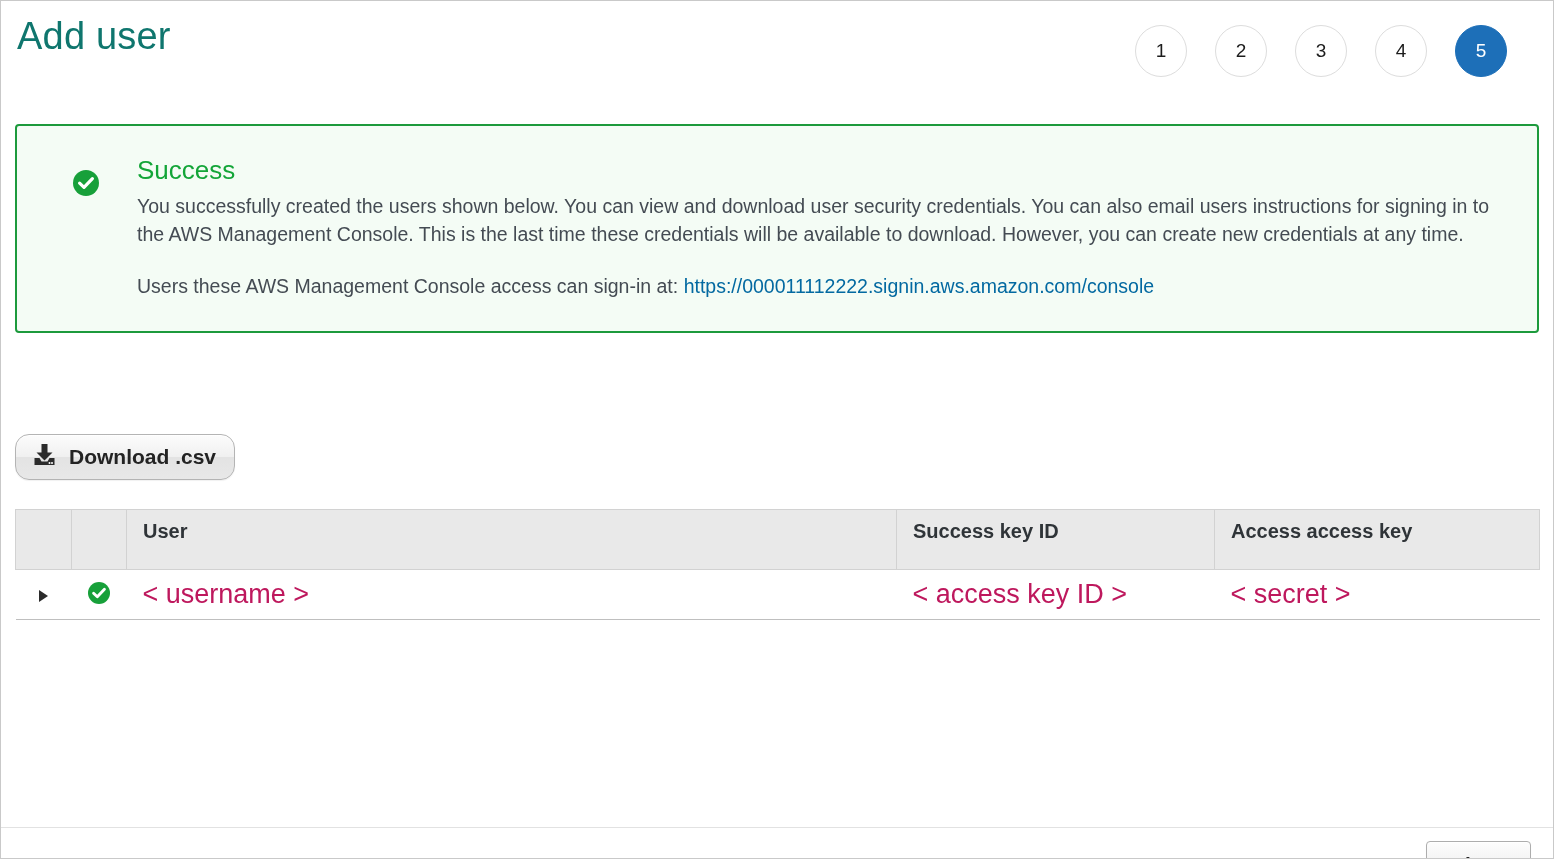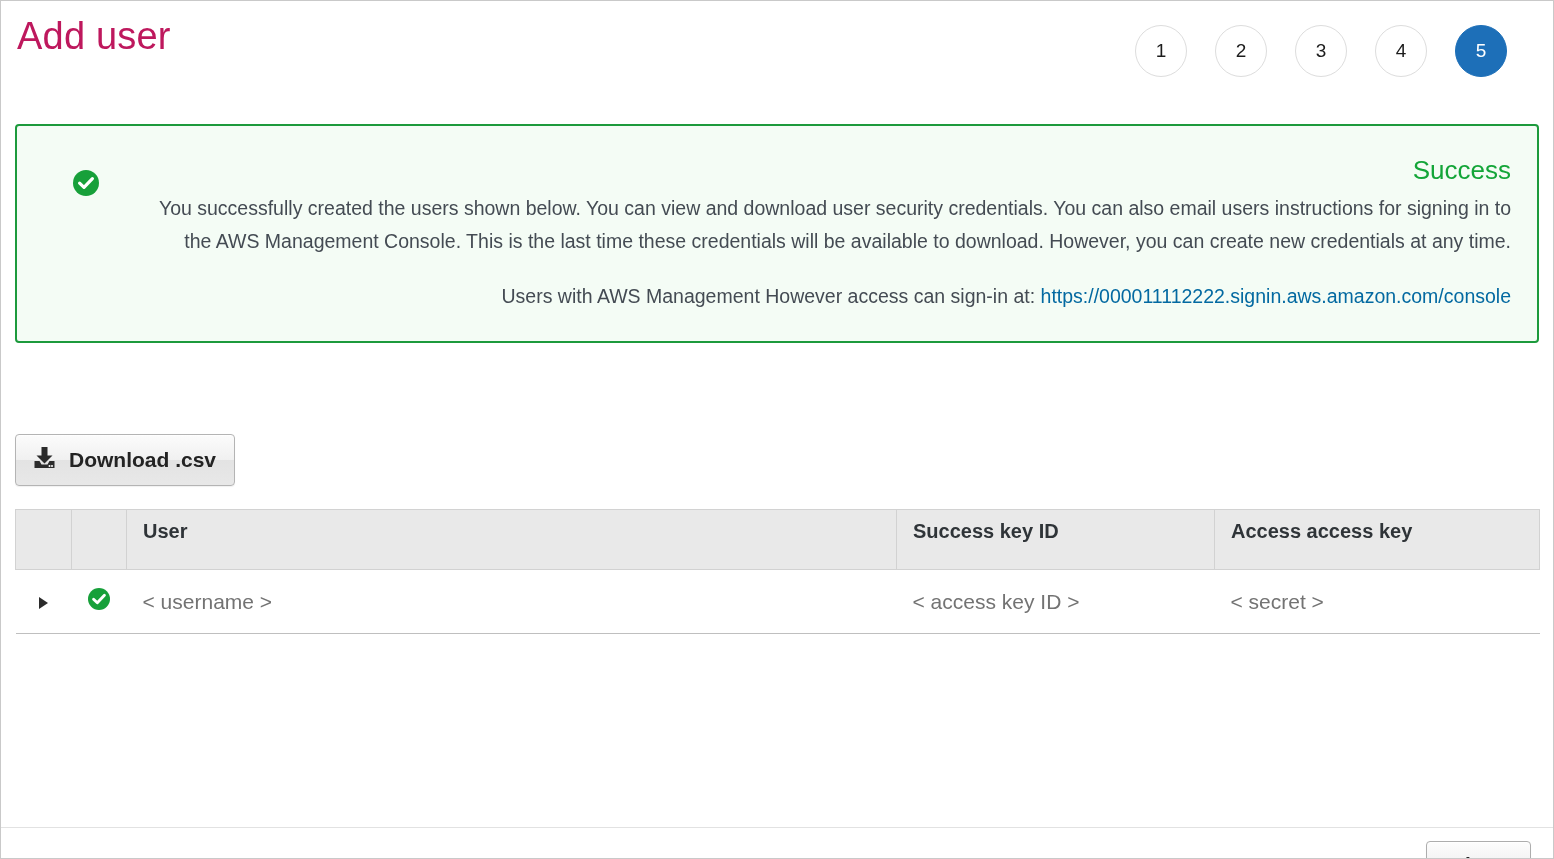--- a/index.html
+++ b/index.html
@@ -27,21 +27,21 @@
     height: 100px;
     box-sizing: border-box;
     padding: 0 22px 0 14px;
     display: flex;
     align-items: flex-start;
     justify-content: space-between;
   }
   .page-title {
     font-size: 38px;
     font-weight: 400;
-    color: #be185d;
+    color: #0f766e;
     letter-spacing: 0.2px;
     margin: 16px 0 0 2px;
     line-height: 1;
   }
   .steps {
     display: flex;
     align-items: center;
     gap: 28px;
     margin-top: 24px;
     margin-right: 24px;
@@ -71,21 +71,20 @@
     left: 14px;
     top: 123px;
     width: 1524px;
     box-sizing: border-box;
     border: 2px solid #1c9a3c;
     border-radius: 4px;
     background: #f4fcf5;
     padding: 26px 26px 28px 26px;
     display: flex;
     align-items: flex-start;
-    text-align: right;
   }
   .alert-icon {
     flex: 0 0 auto;
     width: 26px;
     height: 26px;
     margin: 18px 38px 0 30px;
   }
   .alert-body {
     flex: 1 1 auto;
     padding-top: 3px;
@@ -93,48 +92,48 @@
   .alert-heading {
     color: #13a538;
     font-size: 26px;
     font-weight: 400;
     margin: 0 0 6px 0;
     line-height: 1.2;
   }
   .alert-text {
     color: #444b53;
     font-size: 19.5px;
-    line-height: 33px;
+    line-height: 28px;
     margin: 0;
     max-width: 1375px;
   }
   .alert-signin {
     color: #444b53;
     font-size: 19.5px;
     line-height: 33px;
     margin: 22px 0 0 0;
   }
   .alert-link {
     color: #0369a1;
     text-decoration: none;
   }
 
   
   .download-btn {
     position: absolute;
     left: 14px;
     top: 433px;
-    height: 52px;
+    height: 46px;
     display: inline-flex;
     align-items: center;
     gap: 12px;
     padding: 0 18px 0 16px;
     box-sizing: border-box;
     border: 1px solid #b4b4b4;
-    border-radius: 4px;
+    border-radius: 14px;
     background: linear-gradient(to bottom, #fcfcfc 0%, #f0f0f0 50%, #e3e3e3 51%, #e8e8e8 100%);
     box-shadow: 0 1px 0 rgba(255,255,255,0.8) inset, 0 1px 1px rgba(0,0,0,0.06);
     color: #232323;
     font-size: 21px;
     font-weight: bold;
     cursor: pointer;
     font-family: "Liberation Sans", sans-serif;
   }
   .dl-icon { display: block; }
 
@@ -160,24 +159,24 @@
     padding: 0 0 16px 16px;
     box-sizing: border-box;
   }
   .table thead th.col-expand { width: 56px; padding: 0; border-left: 1px solid #d2d2d2; }
   .table thead th.col-status { width: 55px; padding: 0; }
   .table thead th.col-user   { width: 770px; }
   .table thead th.col-akid   { width: 318px; }
   .table thead th.col-secret { width: 325px; border-right: 1px solid #d2d2d2; }
 
   .table tbody td {
-    height: 64px;
+    height: 50px;
     border-bottom: 1px solid #bfbfbf;
-    font-size: 21px;
-    color: #737373;
+    font-size: 27px;
+    color: #be185d;
     padding: 0 0 0 16px;
     box-sizing: border-box;
     background: #ffffff;
   }
   .table tbody td.c-expand { padding: 0; text-align: center; }
   .table tbody td.c-status { padding: 0; text-align: center; }
   .expander {
     display: inline-block;
     width: 0; height: 0;
     border-left: 9px solid #2b2b2b;
@@ -247,21 +246,21 @@
   <div class="alert">
     <span class="alert-icon">
       <svg width="26" height="26" viewBox="0 0 26 26" xmlns="http://www.w3.org/2000/svg">
         <circle cx="13" cy="13" r="13" fill="#17a03a"></circle>
         <path d="M6.6 13.2 L11 17.4 L19.4 8.6" fill="none" stroke="#ffffff" stroke-width="3.2" stroke-linecap="round" stroke-linejoin="round"></path>
       </svg>
     </span>
     <div class="alert-body">
       <div class="alert-heading">Success</div>
       <p class="alert-text">You successfully created the users shown below. You can view and download user security credentials. You can also email users instructions for signing in to the AWS Management Console. This is the last time these credentials will be available to download. However, you can create new credentials at any time.</p>
-      <p class="alert-signin"><span>Users with AWS Management However access can sign-in at: </span><a class="alert-link" href="#">https://000011112222.signin.aws.amazon.com/console</a></p>
+      <p class="alert-signin"><span>Users these AWS Management Console access can sign-in at: </span><a class="alert-link" href="#">https://000011112222.signin.aws.amazon.com/console</a></p>
     </div>
   </div>
 
   <button class="download-btn">
     <span class="dl-icon">
       <svg width="25" height="24" viewBox="0 0 25 24" xmlns="http://www.w3.org/2000/svg">
         <rect x="9.5" y="1" width="6" height="9" fill="#2b2b2b"></rect>
         <path d="M4.5 9.5 L20.5 9.5 L12.5 17.5 Z" fill="#2b2b2b"></path>
         <path d="M2.5 15 L7.5 15 L9.5 18.5 L15.5 18.5 L17.5 15 L22.5 15 L22.5 22 L2.5 22 Z" fill="#2b2b2b"></path>
         <circle cx="17.5" cy="20" r="1" fill="#ffffff"></circle>

